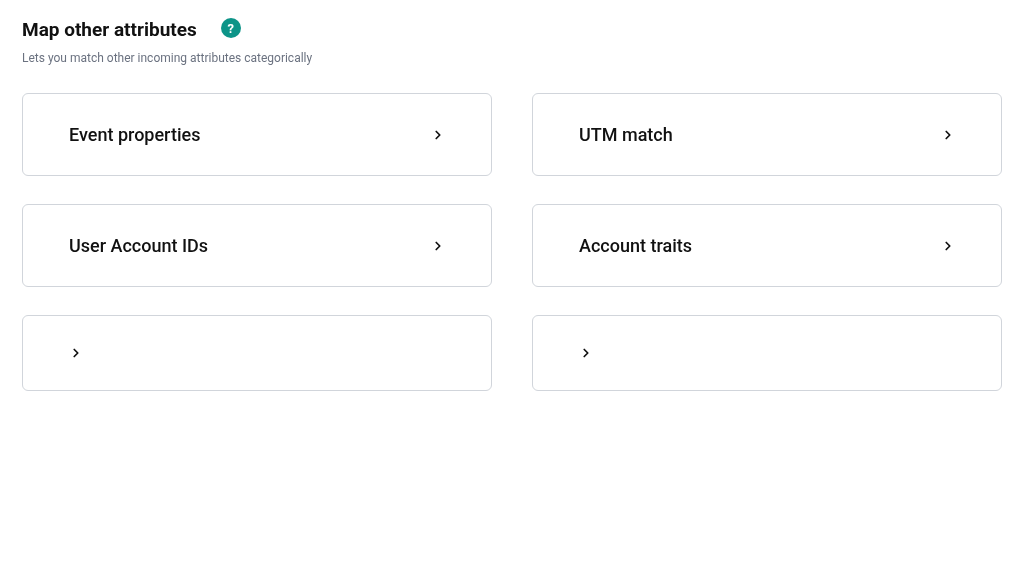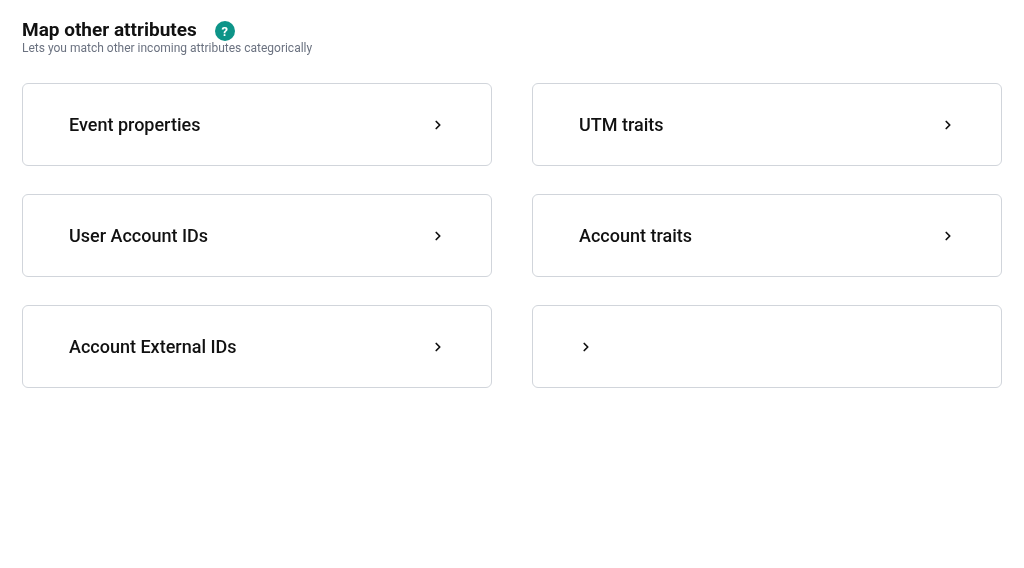--- a/index.html
+++ b/index.html
@@ -9,23 +9,23 @@
     }
     body {
       font-family: -apple-system, BlinkMacSystemFont, 'Segoe UI', Roboto, Helvetica, Arial, sans-serif;
       background: #fff;
       padding: 18px 22px;
       width: 1024px;
       height: 568px;
     }
     .header-row {
       display: flex;
-      align-items: flex-end;
-      gap: 18px;
-      margin-bottom: 0;
+      align-items: flex-start;
+      gap: 24px;
+      margin-bottom: 10px;
     }
     .title {
       font-size: 19px;
       font-weight: 700;
       color: #111;
     }
     .help-icon {
       width: 20px;
       height: 20px;
       border-radius: 50%;
@@ -89,21 +89,21 @@
   <div class="card">
     <span class="card-label">Event properties</span>
     <span class="chevron">
       <svg viewBox="0 0 24 24" fill="none" stroke="#111" stroke-width="3" stroke-linecap="round" stroke-linejoin="round">
           <polyline points="9 18 15 12 9 6"></polyline>
         </svg>
     </span>
   </div>
 
   <div class="card">
-    <span class="card-label">UTM traits</span>
+    <span class="card-label">UTM match</span>
     <span class="chevron">
       <svg viewBox="0 0 24 24" fill="none" stroke="#111" stroke-width="3" stroke-linecap="round" stroke-linejoin="round">
           <polyline points="9 18 15 12 9 6"></polyline>
         </svg>
     </span>
   </div>
 
 
   <div class="card">
     <span class="card-label">User Account IDs</span>
@@ -117,21 +117,20 @@
   <div class="card">
     <span class="card-label">Account traits</span>
     <span class="chevron">
       <svg viewBox="0 0 24 24" fill="none" stroke="#111" stroke-width="3" stroke-linecap="round" stroke-linejoin="round">
           <polyline points="9 18 15 12 9 6"></polyline>
         </svg>
     </span>
   </div>
 
   <div class="card">
-    <span class="card-label">Account External IDs</span>
     <span class="chevron">
       <svg viewBox="0 0 24 24" fill="none" stroke="#111" stroke-width="3" stroke-linecap="round" stroke-linejoin="round">
           <polyline points="9 18 15 12 9 6"></polyline>
         </svg>
     </span>
   </div>
 
   <div class="card">
     <span class="chevron">
       <svg viewBox="0 0 24 24" fill="none" stroke="#111" stroke-width="3" stroke-linecap="round" stroke-linejoin="round">

